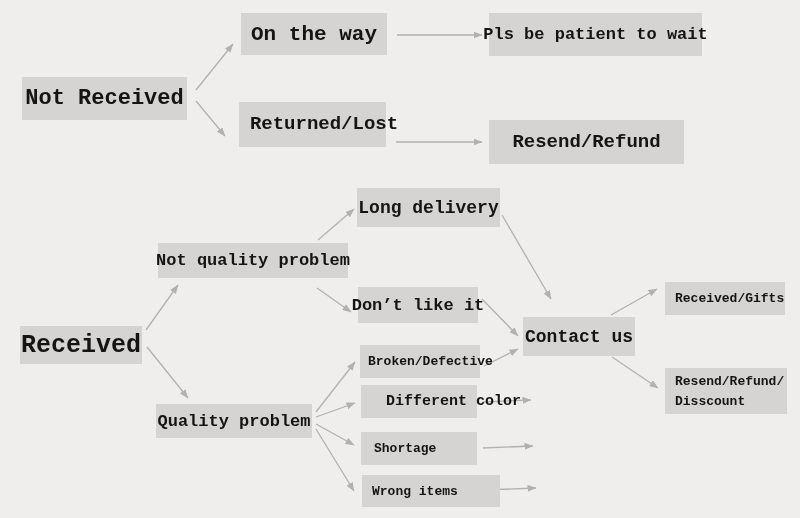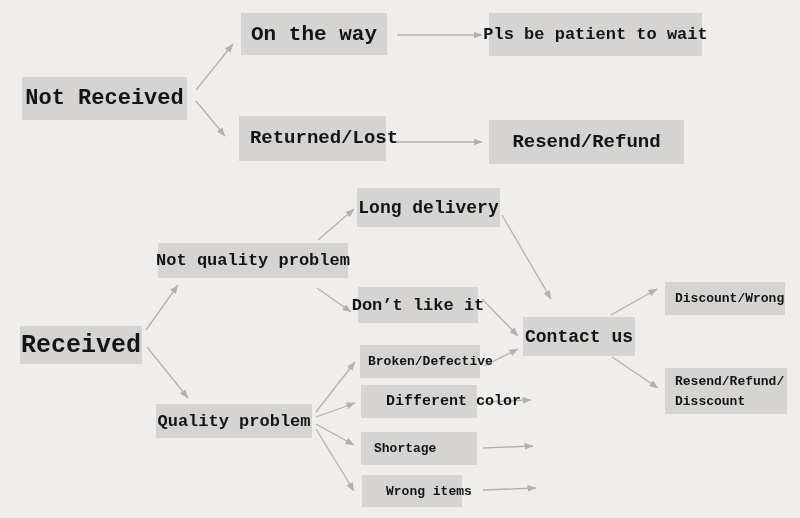--- a/index.html
+++ b/index.html
@@ -34,38 +34,38 @@
     white-space: nowrap;
     box-sizing: border-box;
     line-height: 1;
     font-family: Liberation Mono, monospace;
   }
   .node.left { justify-content: flex-start; }
 
   .n-not-received          { left: 22px;  top: 77px;  width: 165px; height: 43px; font-size: 22px; }
   .n-on-the-way            { left: 241px; top: 13px;  width: 146px; height: 42px; font-size: 21px; }
   .n-pls-wait              { left: 489px; top: 13px;  width: 213px; height: 43px; font-size: 17px; }
-  .n-returned-lost         { left: 239px; top: 116px; width: 147px; height: 45px; font-size: 19px; padding-left: 23px; }
+  .n-returned-lost         { left: 239px; top: 102px; width: 147px; height: 45px; font-size: 19px; padding-left: 23px; }
   .n-resend-refund         { left: 489px; top: 120px; width: 195px; height: 44px; font-size: 19px; }
   .n-long-delivery         { left: 357px; top: 188px; width: 143px; height: 39px; font-size: 18px; }
   .n-not-quality-problem   { left: 158px; top: 243px; width: 190px; height: 35px; font-size: 17px; }
   .n-dont-like-it          { left: 358px; top: 287px; width: 120px; height: 36px; font-size: 17px; text-align: center; }
   .n-received              { left: 20px;  top: 326px; width: 122px; height: 38px; font-size: 25px; }
   .n-contact-us            { left: 523px; top: 317px; width: 112px; height: 39px; font-size: 18px; }
   .n-discount-gifts        { left: 665px; top: 282px; width: 120px; height: 33px; font-size: 13px; padding-left: 10px; }
   .n-broken-defective      { left: 360px; top: 345px; width: 120px; height: 33px; font-size: 13px; padding-left: 8px; }
   .n-resend-refund-disscount {
     left: 665px; top: 368px; width: 122px; height: 46px; font-size: 13px;
     flex-direction: column; align-items: flex-start; justify-content: center;
     padding-left: 10px; row-gap: 7px;
   }
   .n-different-color       { left: 361px; top: 385px; width: 116px; height: 33px; font-size: 15px; padding-left: 25px; }
   .n-quality-problem       { left: 156px; top: 404px; width: 156px; height: 34px; font-size: 17px; }
   .n-shortage              { left: 361px; top: 432px; width: 116px; height: 33px; font-size: 13px; padding-left: 13px; }
-  .n-wrong-items           { left: 362px; top: 475px; width: 100px; height: 32px; font-size: 13px; padding-left: 24px; }
+  .n-wrong-items           { left: 362px; top: 475px; width: 138px; height: 32px; font-size: 13px; padding-left: 10px; }
 </style>
 </head>
 <body>
 
 <div id="canvas">
 
   <svg id="edges" viewBox="0 0 800 518" xmlns="http://www.w3.org/2000/svg">
     <defs>
       <marker id="ah" markerWidth="9" markerHeight="7" refX="8.5" refY="3.5" orient="auto" markerUnits="userSpaceOnUse">
         <path d="M0,0 L9,3.5 L0,7 Z" fill="#b2b1ae"></path>
@@ -106,21 +106,21 @@
   <div class="node n-not-quality-problem">Not quality problem</div>
 
   <div class="node n-long-delivery">Long delivery</div>
 
   <div class="node n-dont-like-it">Don’t like it</div>
 
   <div class="node n-received">Received</div>
 
   <div class="node n-contact-us">Contact us</div>
 
-  <div class="node n-discount-gifts left">Discount/Wrong</div>
+  <div class="node n-discount-gifts left">Received/Gifts</div>
 
   <div class="node n-broken-defective left">Broken/Defective</div>
 
   <div class="node n-resend-refund-disscount">
     <span>Resend/Refund/</span>
     <span>Disscount</span>
   </div>
 
   <div class="node n-different-color left">Different color</div>
 

